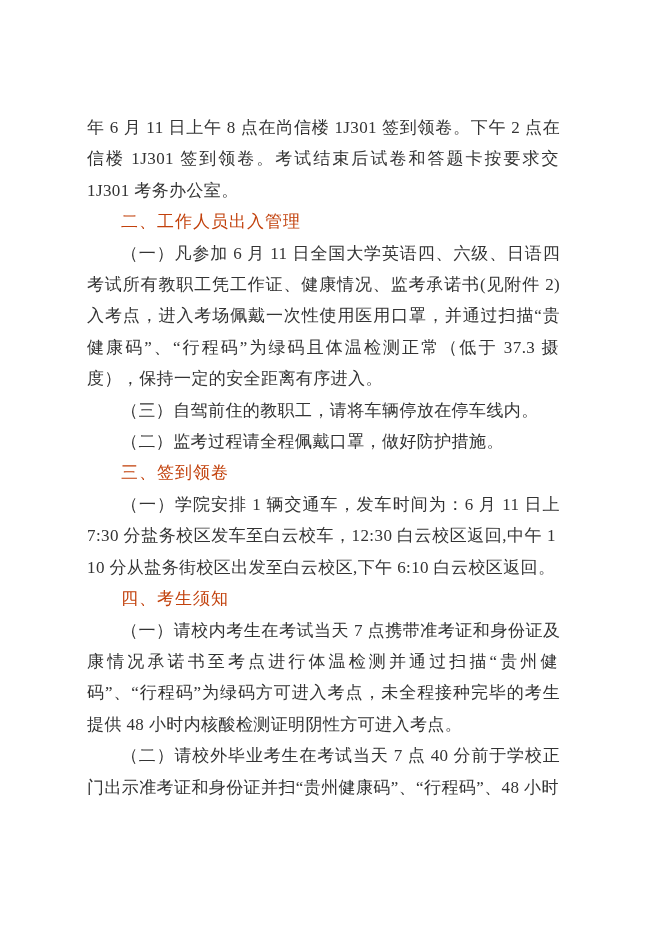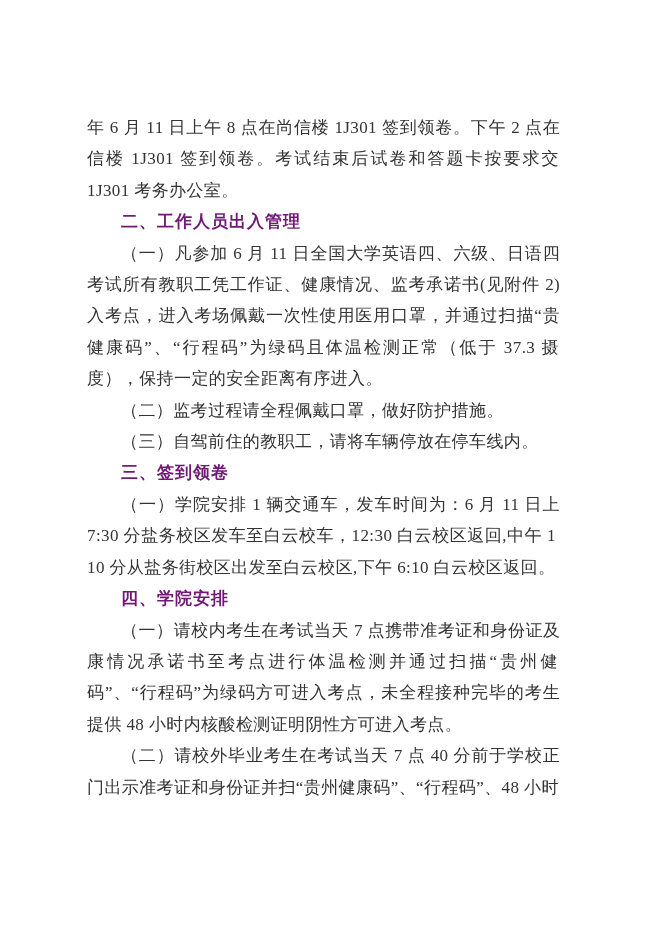--- a/index.html
+++ b/index.html
@@ -29,45 +29,45 @@
   .para {
     margin: 0;
   }
   .para.indent {
     text-indent: 2em;
   }
   .heading {
     margin: 0;
     text-indent: 2em;
     font-family: "Liberation Sans", "DejaVu Sans", sans-serif;
-    font-weight: bold;
-    color: #701a75;
+    font-weight: normal;
+    color: #c2410c;
     letter-spacing: 1px;
   }
 </style>
 </head>
 <body>
 
 <div class="page">
   <div class="content">
 
     <p class="para">年 6 月 11 日上午 8 点在尚信楼 1J301 签到领卷。下午 2 点在尚信楼 1J301 签到领卷。考试结束后试卷和答题卡按要求交回 1J301 考务办公室。</p>
 
     <p class="heading">二、工作人员出入管理</p>
 
     <p class="para indent">（一）凡参加 6 月 11 日全国大学英语四、六级、日语四级考试所有教职工凭工作证、健康情况、监考承诺书(见附件 2)进入考点，进入考场佩戴一次性使用医用口罩，并通过扫描“贵州健康码”、“行程码”为绿码且体温检测正常（低于 37.3 摄氏度），保持一定的安全距离有序进入。</p>
 
+    <p class="para indent">（三）自驾前住的教职工，请将车辆停放在停车线内。</p>
+
     <p class="para indent">（二）监考过程请全程佩戴口罩，做好防护措施。</p>
-
-    <p class="para indent">（三）自驾前住的教职工，请将车辆停放在停车线内。</p>
 
     <p class="heading">三、签到领卷</p>
 
     <p class="para indent">（一）学院安排 1 辆交通车，发车时间为：6 月 11 日上午 7:30 分盐务校区发车至白云校车，12:30 白云校区返回,中午 1 点 10 分从盐务街校区出发至白云校区,下午 6:10 白云校区返回。</p>
 
-    <p class="heading">四、学院安排</p>
+    <p class="heading">四、考生须知</p>
 
     <p class="para indent">（一）请校内考生在考试当天 7 点携带准考证和身份证及健康情况承诺书至考点进行体温检测并通过扫描“贵州健康码”、“行程码”为绿码方可进入考点，未全程接种完毕的考生需提供 48 小时内核酸检测证明阴性方可进入考点。</p>
 
     <p class="para indent">（二）请校外毕业考生在考试当天 7 点 40 分前于学校正大门出示准考证和身份证并扫“贵州健康码”、“行程码”、48 小时</p>
 
   </div>
 </div>
 
 </body></html>

